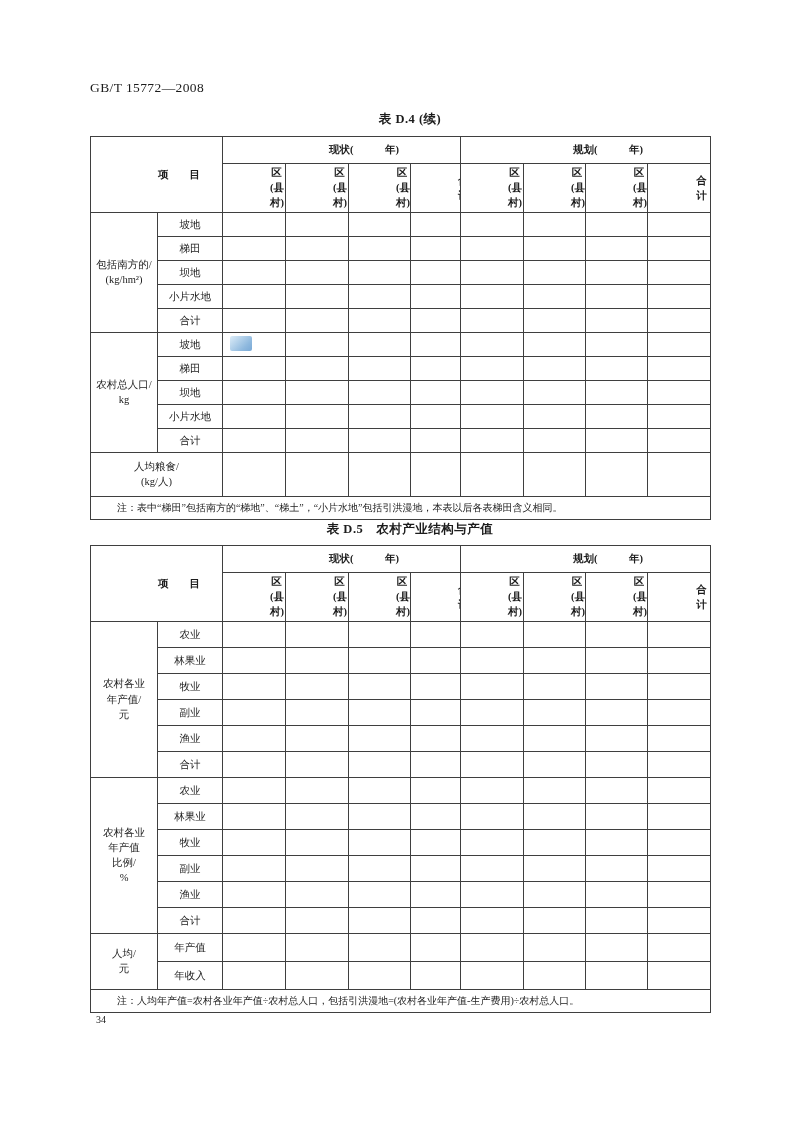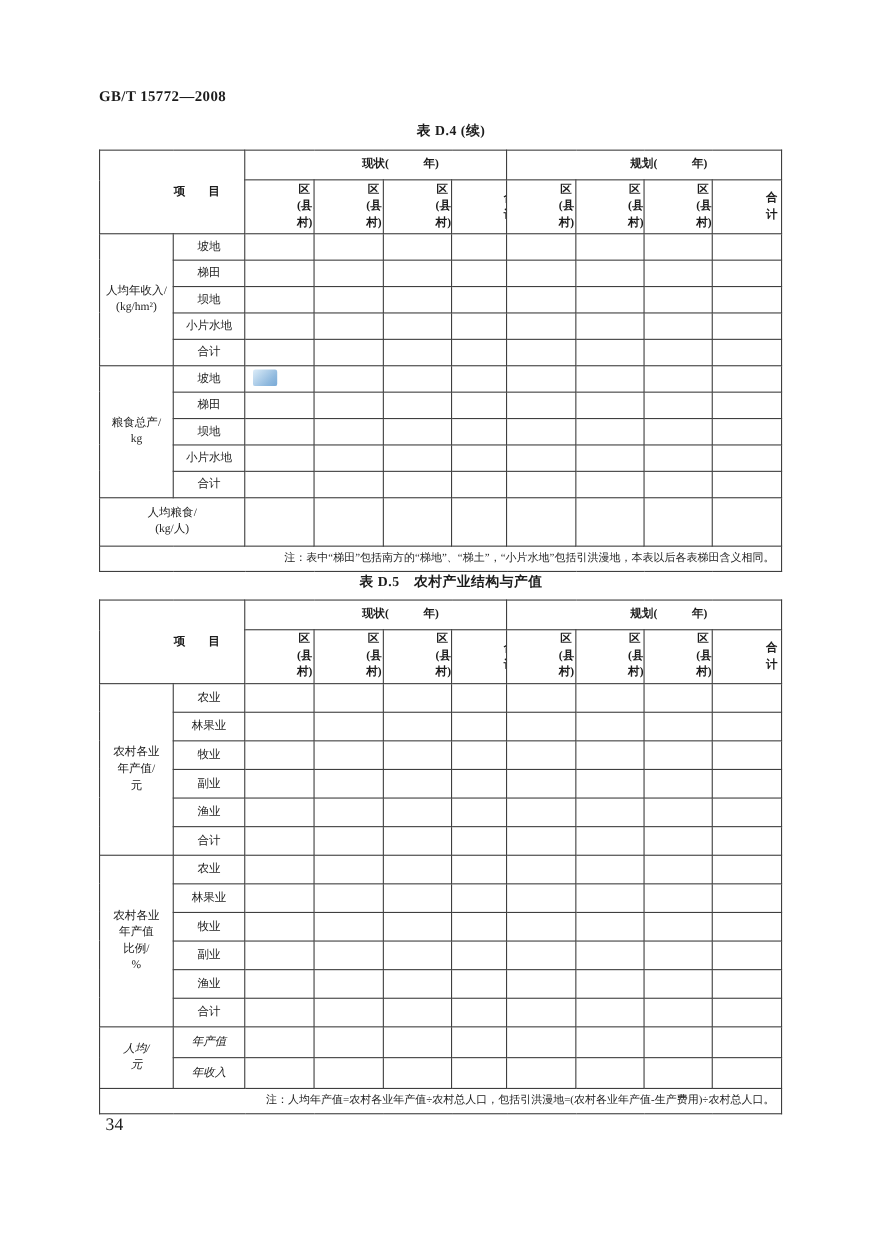--- a/index.html
+++ b/index.html
@@ -6,21 +6,21 @@
   html,body { background:#ffffff; }
   body {
     position:relative;
     width:794px; height:1123px;
     font-family:"Liberation Serif","DejaVu Serif",serif;
     color:#1c1c1c;
     overflow:hidden;
   }
   .doc-code {
     position:absolute; left:90px; top:80px;
-    font-size:13.5px; font-weight:bold; letter-spacing:0.4px;
+    font-size:13.5px; font-weight:normal; letter-spacing:0.4px;
   }
   .tbl-title {
     position:absolute; left:100px; width:620px;
     text-align:center; font-weight:bold; font-size:12.5px;
     letter-spacing:0.5px;
   }
   #t4-title { top:111px; }
   #t5-title { top:521px; }
 
   table.tbl {
@@ -38,40 +38,40 @@
     white-space:pre-line;
     padding:1px 2px;
     overflow:hidden;
   }
   .tbl th { font-weight:bold;padding-left:47px; }
 
   tr.h1 { height:27px; }
   tr.h2 { height:40px; }
   tr.r24 { height:24px; }
   tr.r26 { height:26px; }
-  tr.r28 { height:28px;font-style:italic; }
+  tr.r28 { height:28px; }
   tr.r44 { height:44px;margin-left:15px; }
 
   td.note {
-    text-align:right;
+    text-align:left;
     font-size:10px;
     padding:4px 6px 4px 26px;
     height:23px;
     white-space:normal;
   }
 
   .watermark {
     position:absolute; left:230px; top:336px;
     width:22px; height:15px;
     border-radius:2px;
     background:linear-gradient(135deg,#dcecf8 0%,#8fb9de 70%,#79a9d6 100%);
   }
   .page-num {
     position:absolute; left:96px; top:1014px;
-    font-size:16px;
+    font-size:10px;
   }
 </style>
 </head>
 <body>
 
 <div class="doc-code">GB/T 15772—2008</div>
 
 <div class="tbl-title" id="t4-title">表 D.4 (续)</div>
 
 <table class="tbl" id="table-d4">
@@ -105,21 +105,21 @@
 (县、村)</th>
       <th>区
 (县、村)</th>
       <th>区
 (县、村)</th>
       <th>合 计</th>
     </tr>
   </thead>
   <tbody>
     <tr class="r24">
-      <td rowspan="5">人均年收入/
+      <td rowspan="5">包括南方的/
 (kg/hm²)</td>
       <td>坡地</td>
     <td></td>
         <td></td>
         <td></td>
         <td></td>
         <td></td>
         <td></td>
         <td></td>
         <td></td>
@@ -163,21 +163,21 @@
         <td></td>
         <td></td>
         <td></td>
         <td></td>
         <td></td>
         <td></td>
         <td></td>
       </tr>
 
     <tr class="r24">
-      <td rowspan="5">粮食总产/
+      <td rowspan="5">农村总人口/
 kg</td>
       <td>坡地</td>
     <td></td>
         <td></td>
         <td></td>
         <td></td>
         <td></td>
         <td></td>
         <td></td>
         <td></td>

